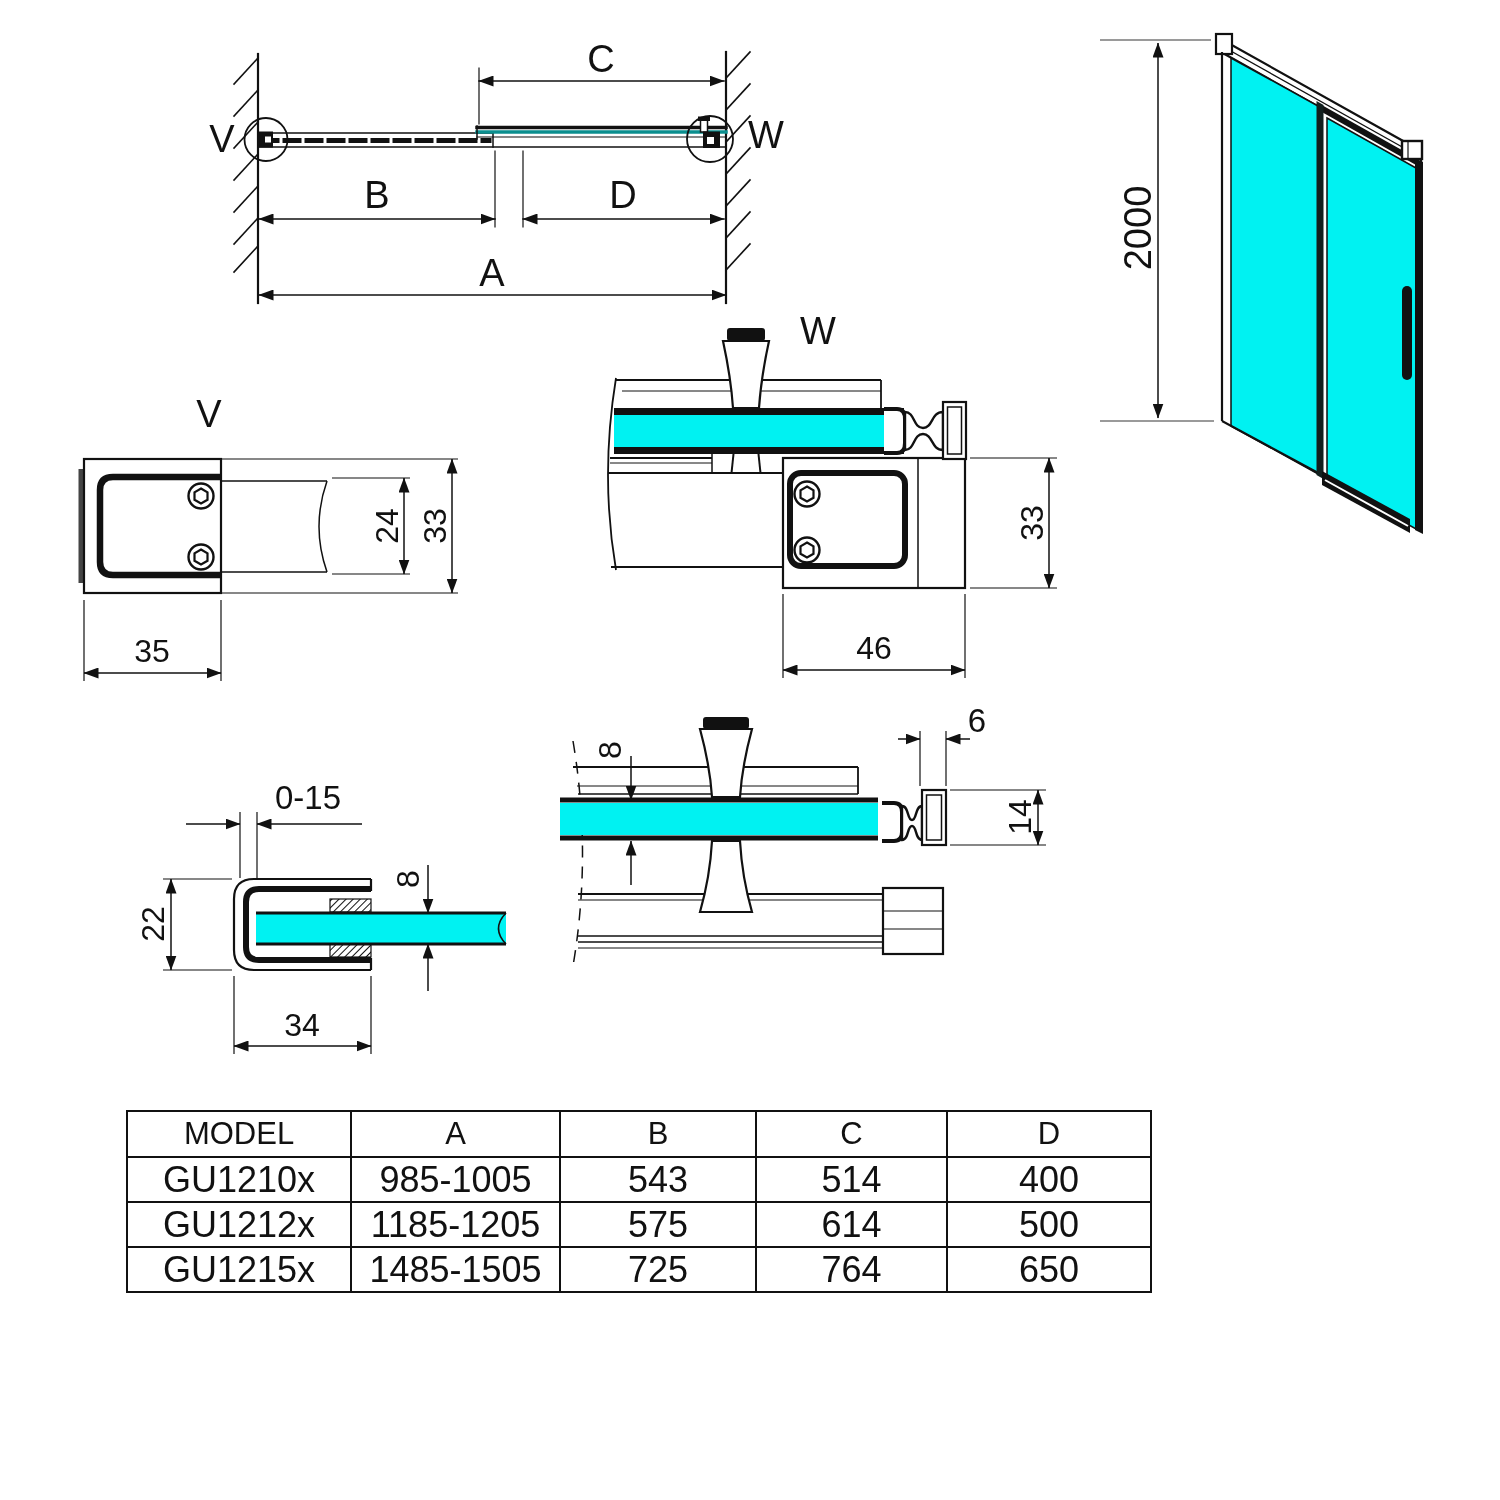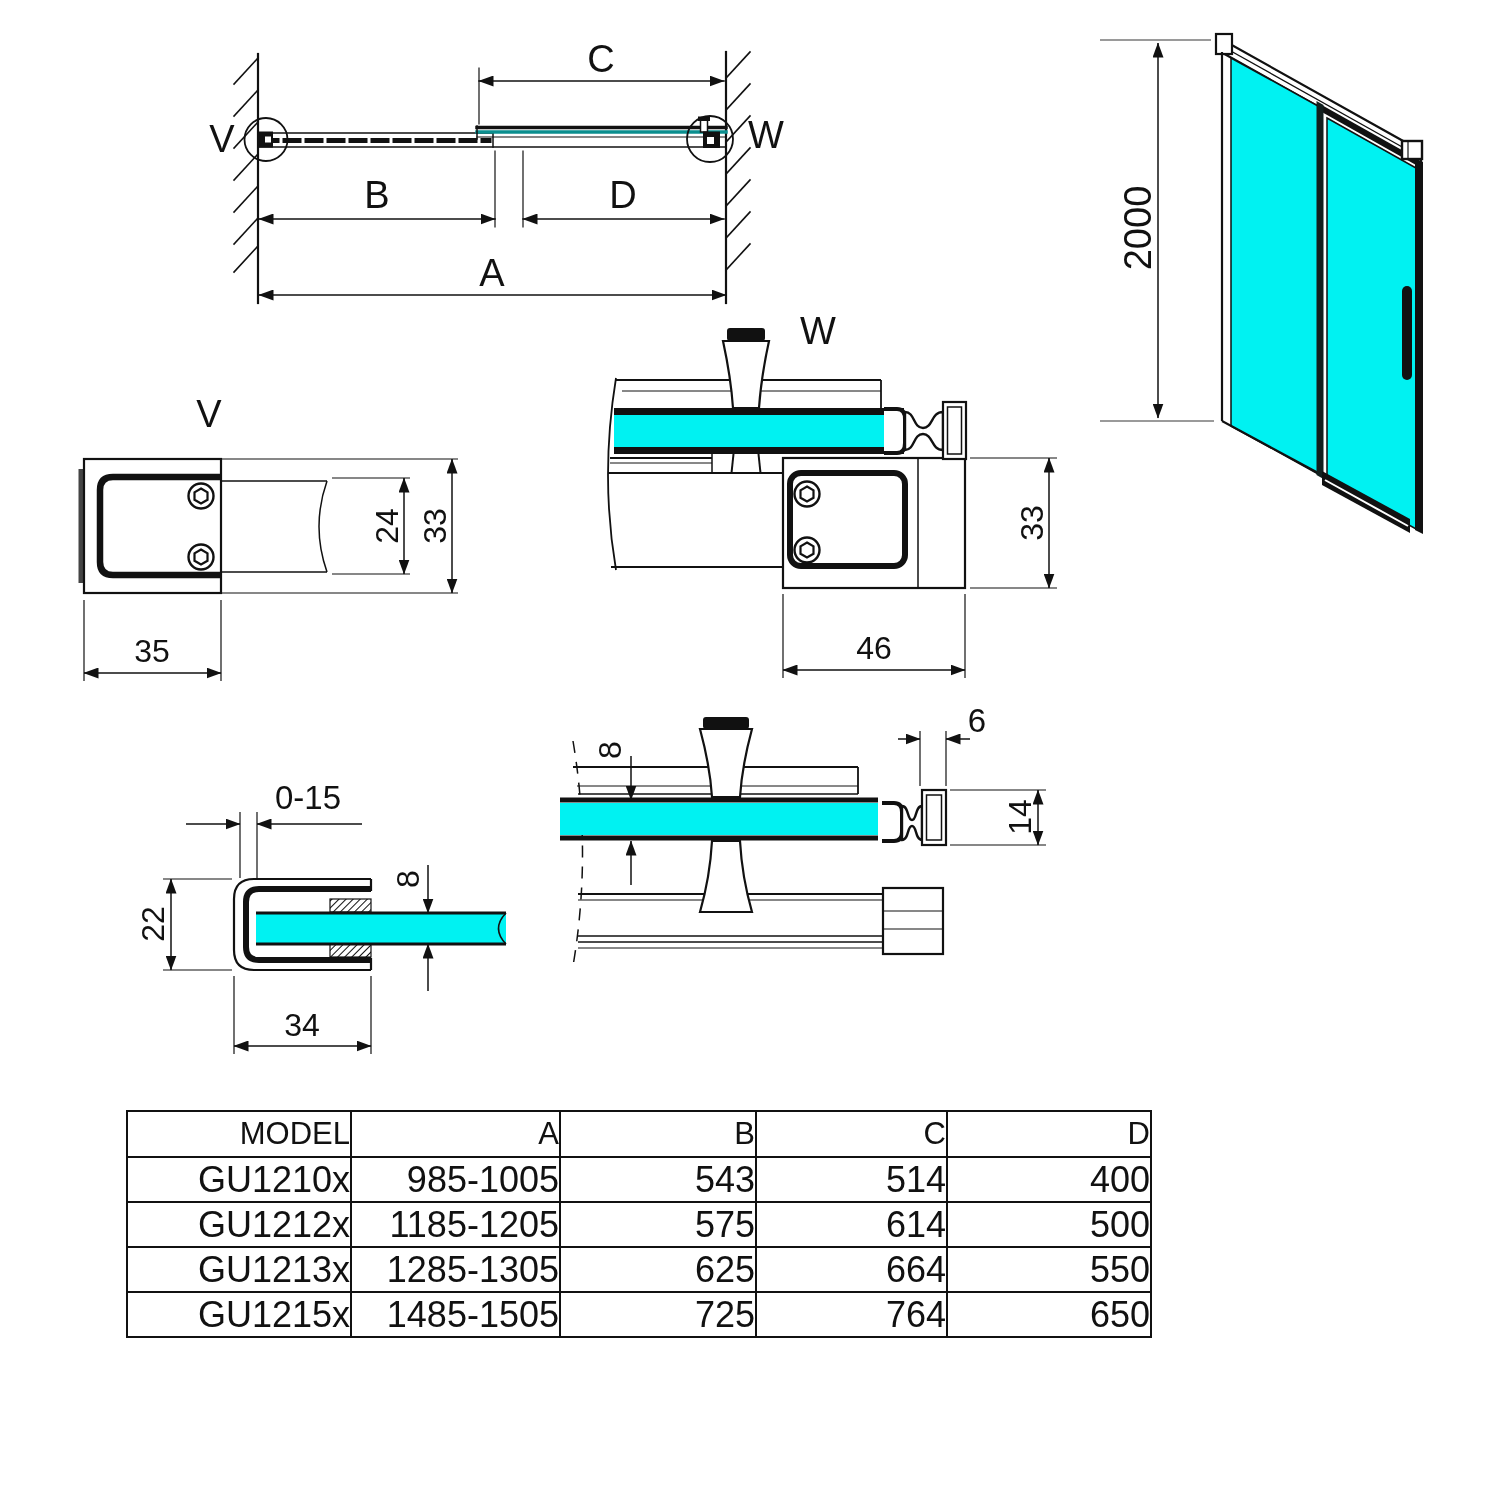--- a/index.html
+++ b/index.html
@@ -5,21 +5,21 @@
   html,body{margin:0;padding:0;background:#fff;}
   .canvas{position:relative;width:1500px;height:1500px;background:#fff;
           font-family:"Liberation Sans",sans-serif;overflow:hidden;}
   .canvas svg{position:absolute;left:0;top:0;}
   svg text{fill:#111;font-family:"Liberation Sans",sans-serif;}
   .dim-label{font-size:32px;}
   .big-label{font-size:38px;}
   table.spec{position:absolute;left:126px;top:1110px;width:1024px;
              border-collapse:collapse;table-layout:fixed;
              font-family:"Liberation Sans",sans-serif;color:#111;}
-  table.spec td,table.spec th{border:2.5px solid #111;text-align:right;
+  table.spec td,table.spec th{border:2.5px solid #111;text-align:center;
              vertical-align:middle;font-weight:normal;padding:0;}
   table.spec th{height:44px;font-size:31px;}
   table.spec td{height:43px;font-size:36px;}
 </style>
 </head>
 <body>
 
 <div class="canvas">
 
 <svg width="1500" height="1500" viewBox="0 0 1500 1500">
@@ -344,27 +344,20 @@
       <td>400</td>
     </tr>
     <tr>
       <td>GU1212x</td>
       <td>1185-1205</td>
       <td>575</td>
       <td>614</td>
       <td>500</td>
     </tr>
     <tr>
-      <td>GU1213x</td>
-      <td>1285-1305</td>
-      <td>625</td>
-      <td>664</td>
-      <td>550</td>
-    </tr>
-    <tr>
       <td>GU1215x</td>
       <td>1485-1505</td>
       <td>725</td>
       <td>764</td>
       <td>650</td>
     </tr>
   </tbody>
     </table>
 
 </div>

